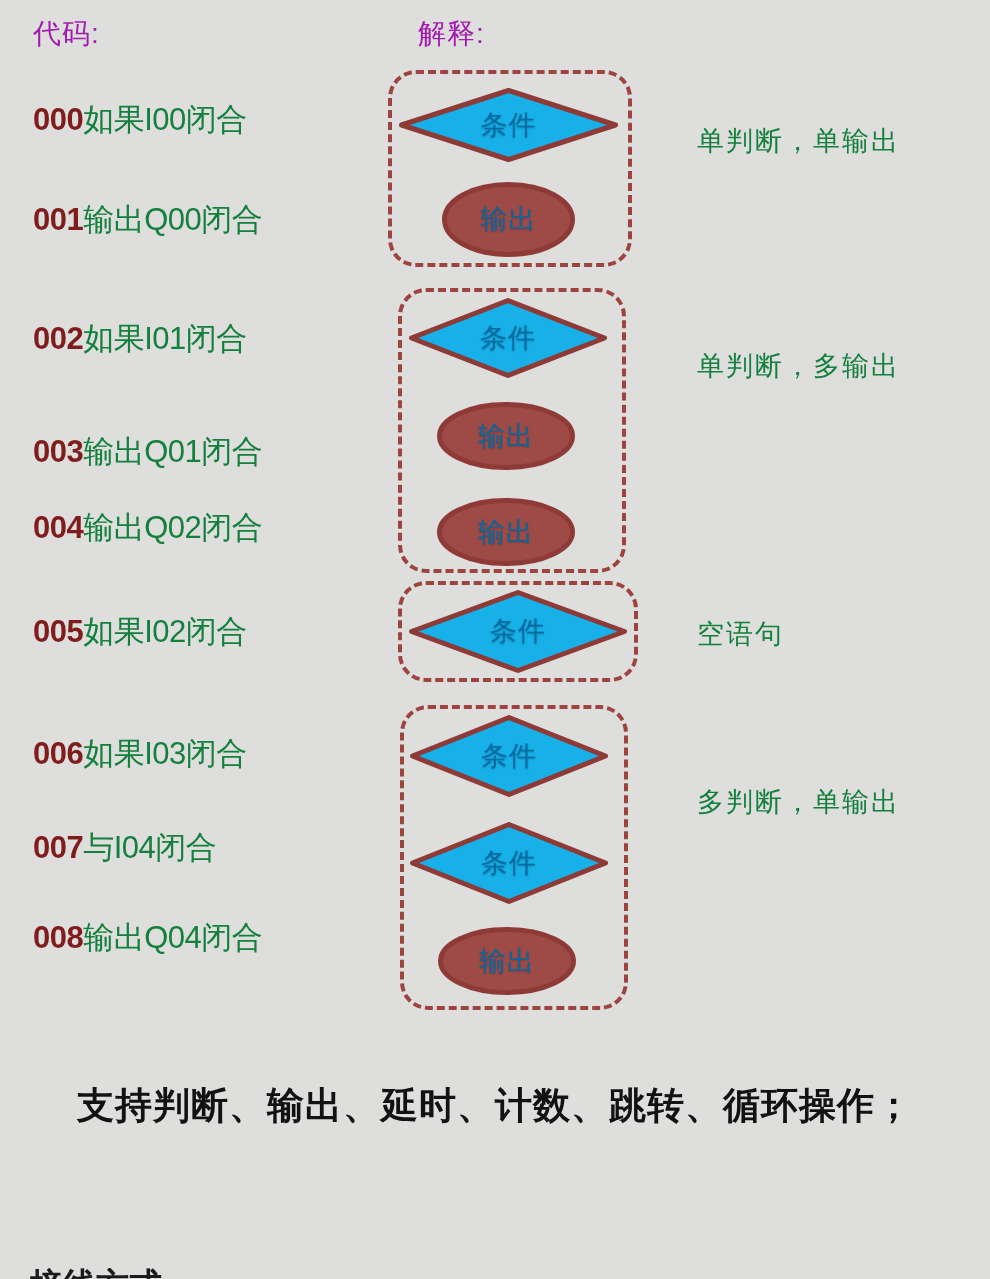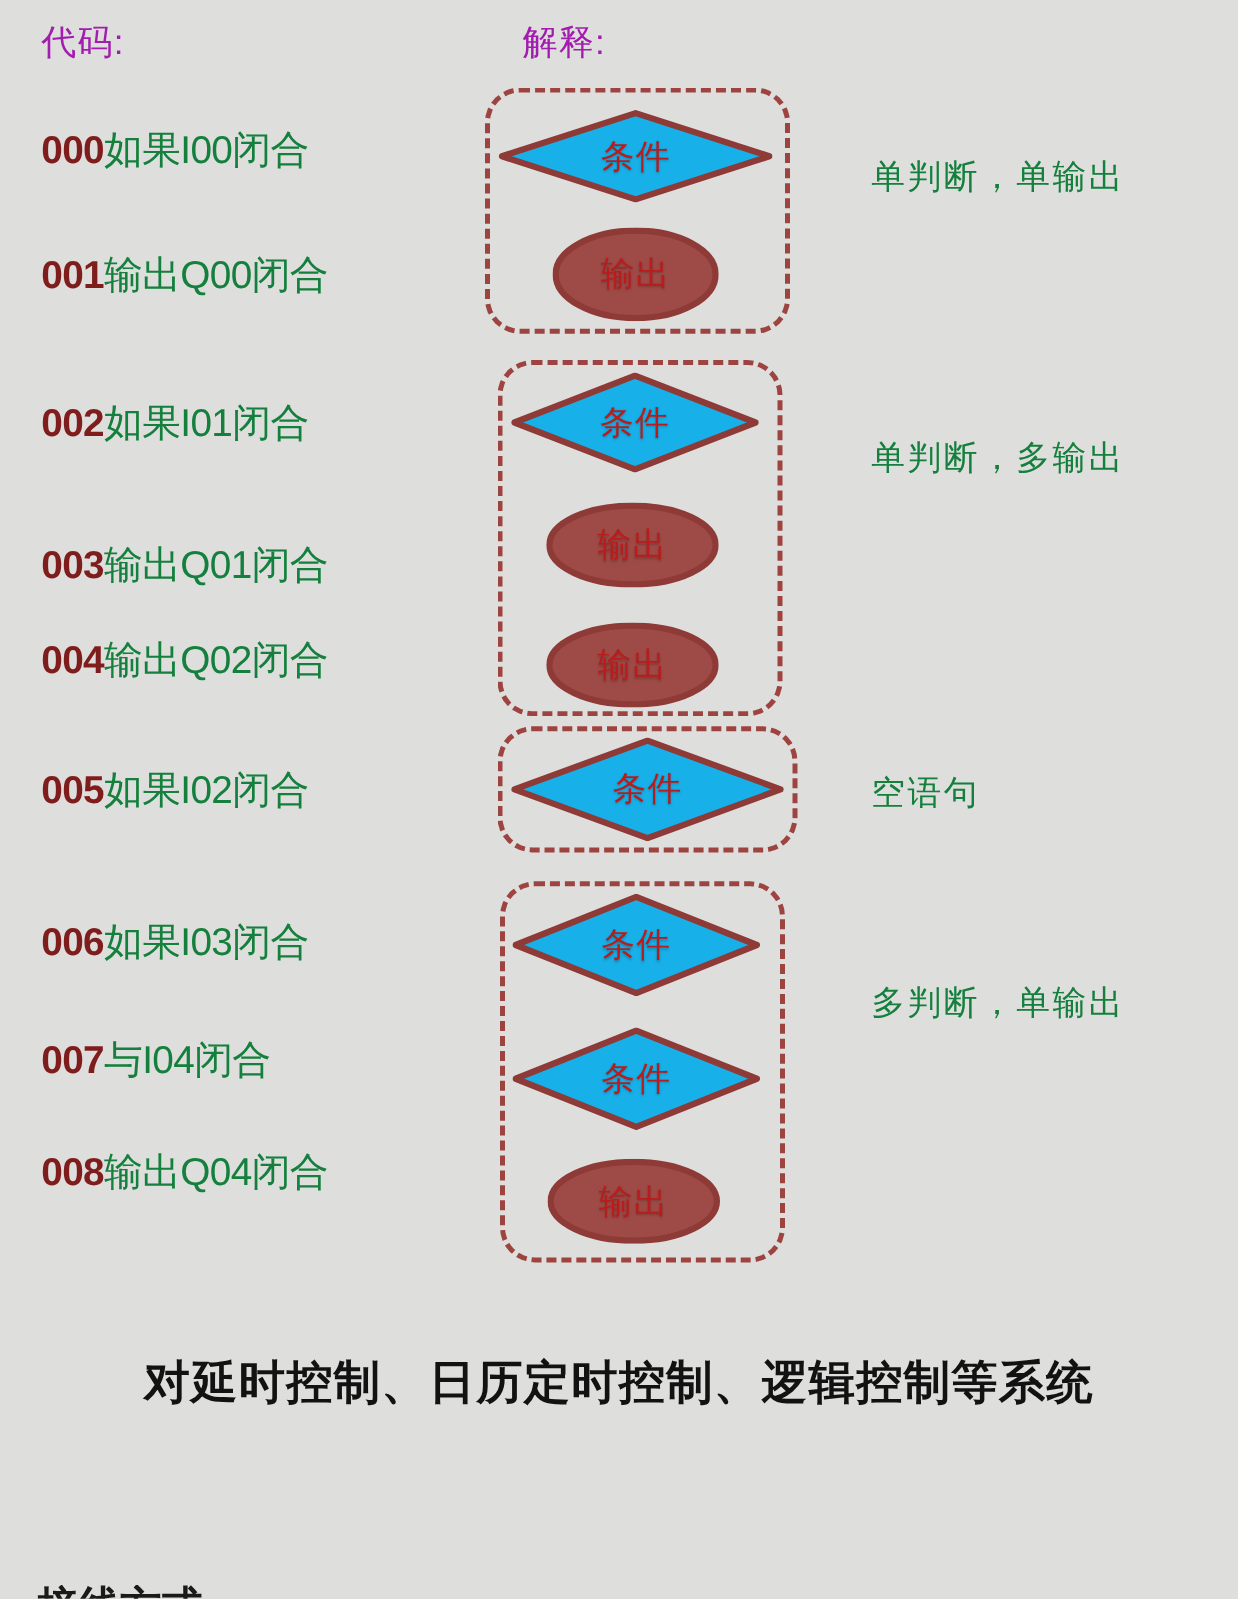--- a/index.html
+++ b/index.html
@@ -72,21 +72,21 @@
   
   .shape {
     position: absolute;
     display: flex;
     align-items: center;
     justify-content: center;
   }
   .shape svg { display: block; }
   .shape-label {
     position: absolute;
-    color: #b91c1c;
+    color: #0369a1;
     font-size: 27px;
     line-height: 1;
     letter-spacing: 1px;
     text-shadow: 0 1px 2px rgba(0,0,0,0.25);
     pointer-events: none;
     white-space: nowrap;
   }
 
   
   #summary {
@@ -200,18 +200,18 @@
     </div>
 
   <div id="explain-labels">
       <div class="explain-label" style="top: 128px;">单判断，单输出</div>
       <div class="explain-label" style="top: 353px;">单判断，多输出</div>
       <div class="explain-label" style="top: 621px;">空语句</div>
       <div class="explain-label" style="top: 789px;">多判断，单输出</div>
     </div>
 
   <div id="summary">
-    <span class="line">对延时控制、日历定时控制、逻辑控制等系统</span>
+    <span class="line">支持判断、输出、延时、计数、跳转、循环操作；</span>
   </div>
 
   <div id="bottom-cut">接线方式</div>
 
 </div>
 
 </body></html>

